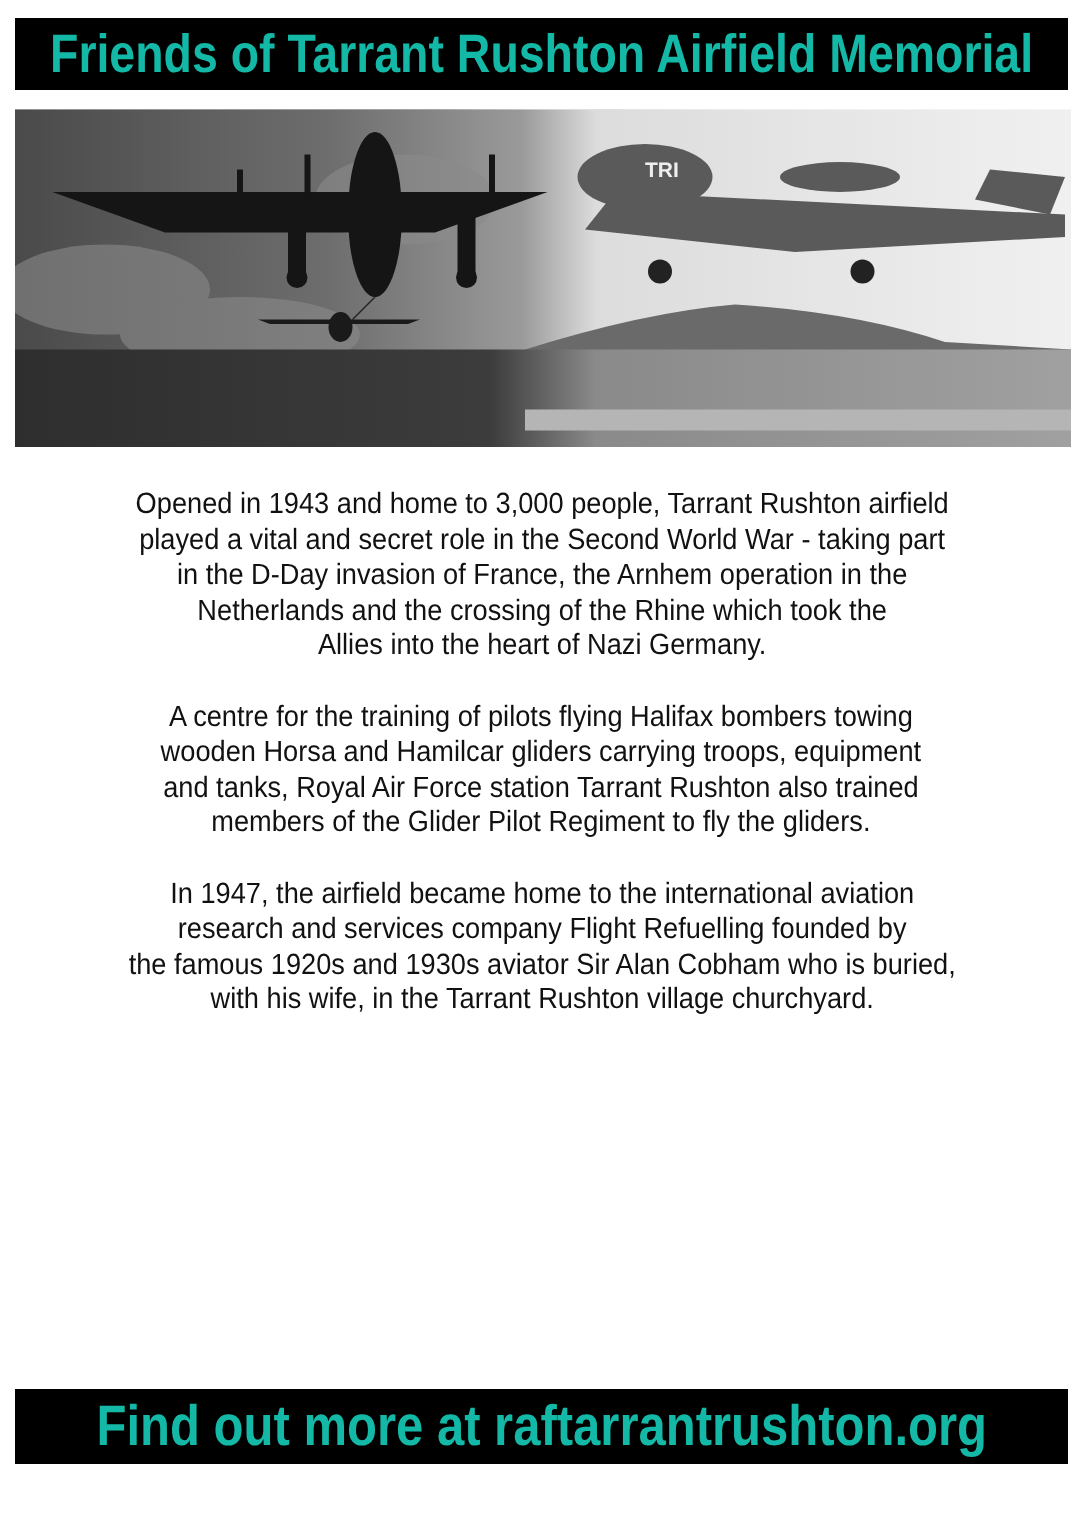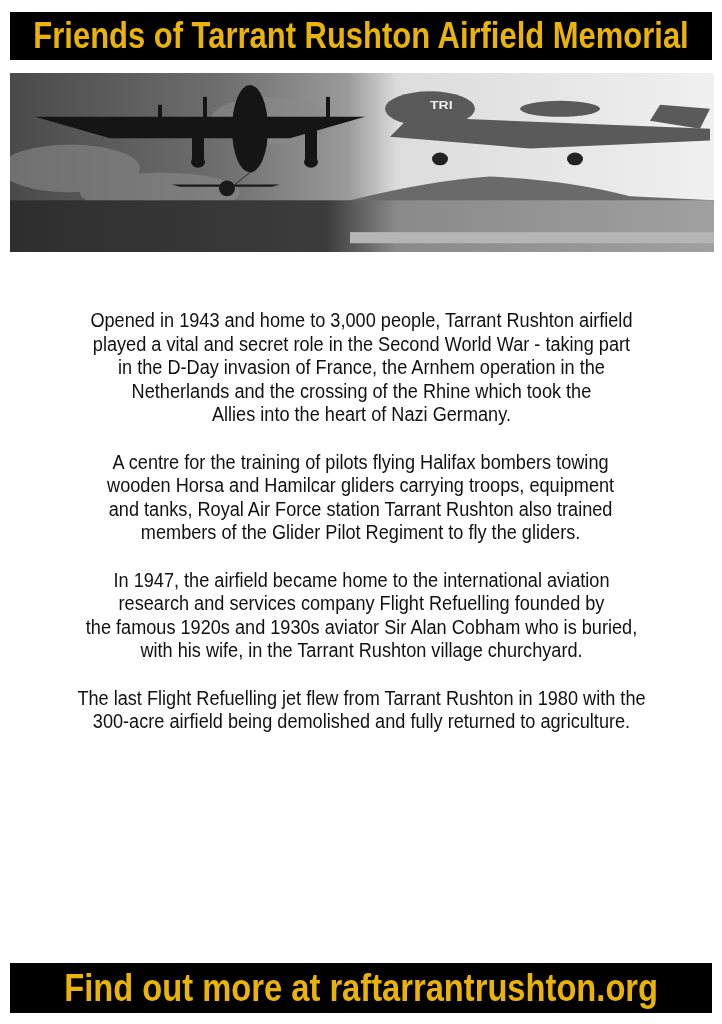--- a/index.html
+++ b/index.html
@@ -1,35 +1,35 @@
 <!DOCTYPE html>
 <html><head>
 <meta charset="utf-8">
 <style>
   html, body { margin: 0; padding: 0; background: #ffffff; }
   body { width: 722px; height: 1024px; position: relative; overflow: hidden; font-family: "Liberation Sans", sans-serif; }
   .banner {
-    position: absolute; left: 10px; width: 702px; background: #000; color: #eab308;
+    position: absolute; left: 10px; width: 702px; background: #000; color: #14b8a6;
     text-align: center; font-weight: bold; font-family: "Liberation Sans", sans-serif;
     display: flex; align-items: center; justify-content: center;
     transform-origin: center;
   }
   .banner span { display: inline-block; transform: scaleX(0.86); white-space: nowrap; }
   #top-banner { top: 12px; height: 48px; font-size: 36px; }
-  #bottom-banner { top: 963px; height: 50px; font-size: 38px; }
+  #bottom-banner { top: 926px; height: 50px; font-size: 38px; }
   .photo {
-    position: absolute; left: 10px; top: 73px; width: 704px; height: 179px; overflow: hidden;
+    position: absolute; left: 10px; top: 73px; width: 704px; height: 225px; overflow: hidden;
     background: linear-gradient(90deg, #3a3a3a 0%, #555 40%, #bdbdbd 52%, #e2e2e2 70%, #efefef 100%);
   }
   .photo svg { width: 100%; height: 100%; display: block; }
   .body-text {
     position: absolute; left: 0; top: 309px; width: 722px; text-align: center;
     color: #111; font-size: 19.5px; line-height: 23.5px;
   }
-  .body-text p { margin: 0 0 24px 0; white-space: pre-line; }
+  .body-text p { margin: 16px 0 24px 0; white-space: pre-line; }
   .body-text p span.inner { display: inline-block; transform: scaleX(0.93); transform-origin: center; }
 </style>
 </head>
 <body>
 
 <div class="banner" id="top-banner">
   <span>Friends of Tarrant Rushton Airfield Memorial</span>
 </div>
 
 <div class="photo">
@@ -93,19 +93,17 @@
 Netherlands and the crossing of the Rhine which took the
 Allies into the heart of Nazi Germany.</span></p>
   <p><span class="inner">A centre for the training of pilots flying Halifax bombers towing
 wooden Horsa and Hamilcar gliders carrying troops, equipment
 and tanks, Royal Air Force station Tarrant Rushton also trained
 members of the Glider Pilot Regiment to fly the gliders.</span></p>
   <p><span class="inner">In 1947, the airfield became home to the international aviation
 research and services company Flight Refuelling founded by
 the famous 1920s and 1930s aviator Sir Alan Cobham who is buried,
 with his wife, in the Tarrant Rushton village churchyard.</span></p>
-  <p><span class="inner">The last Flight Refuelling jet flew from Tarrant Rushton in 1980 with the
-300-acre airfield being demolished and fully returned to agriculture.</span></p>
 </div>
 
 <div class="banner" id="bottom-banner">
   <span>Find out more at raftarrantrushton.org</span>
 </div>
 
 </body></html>

